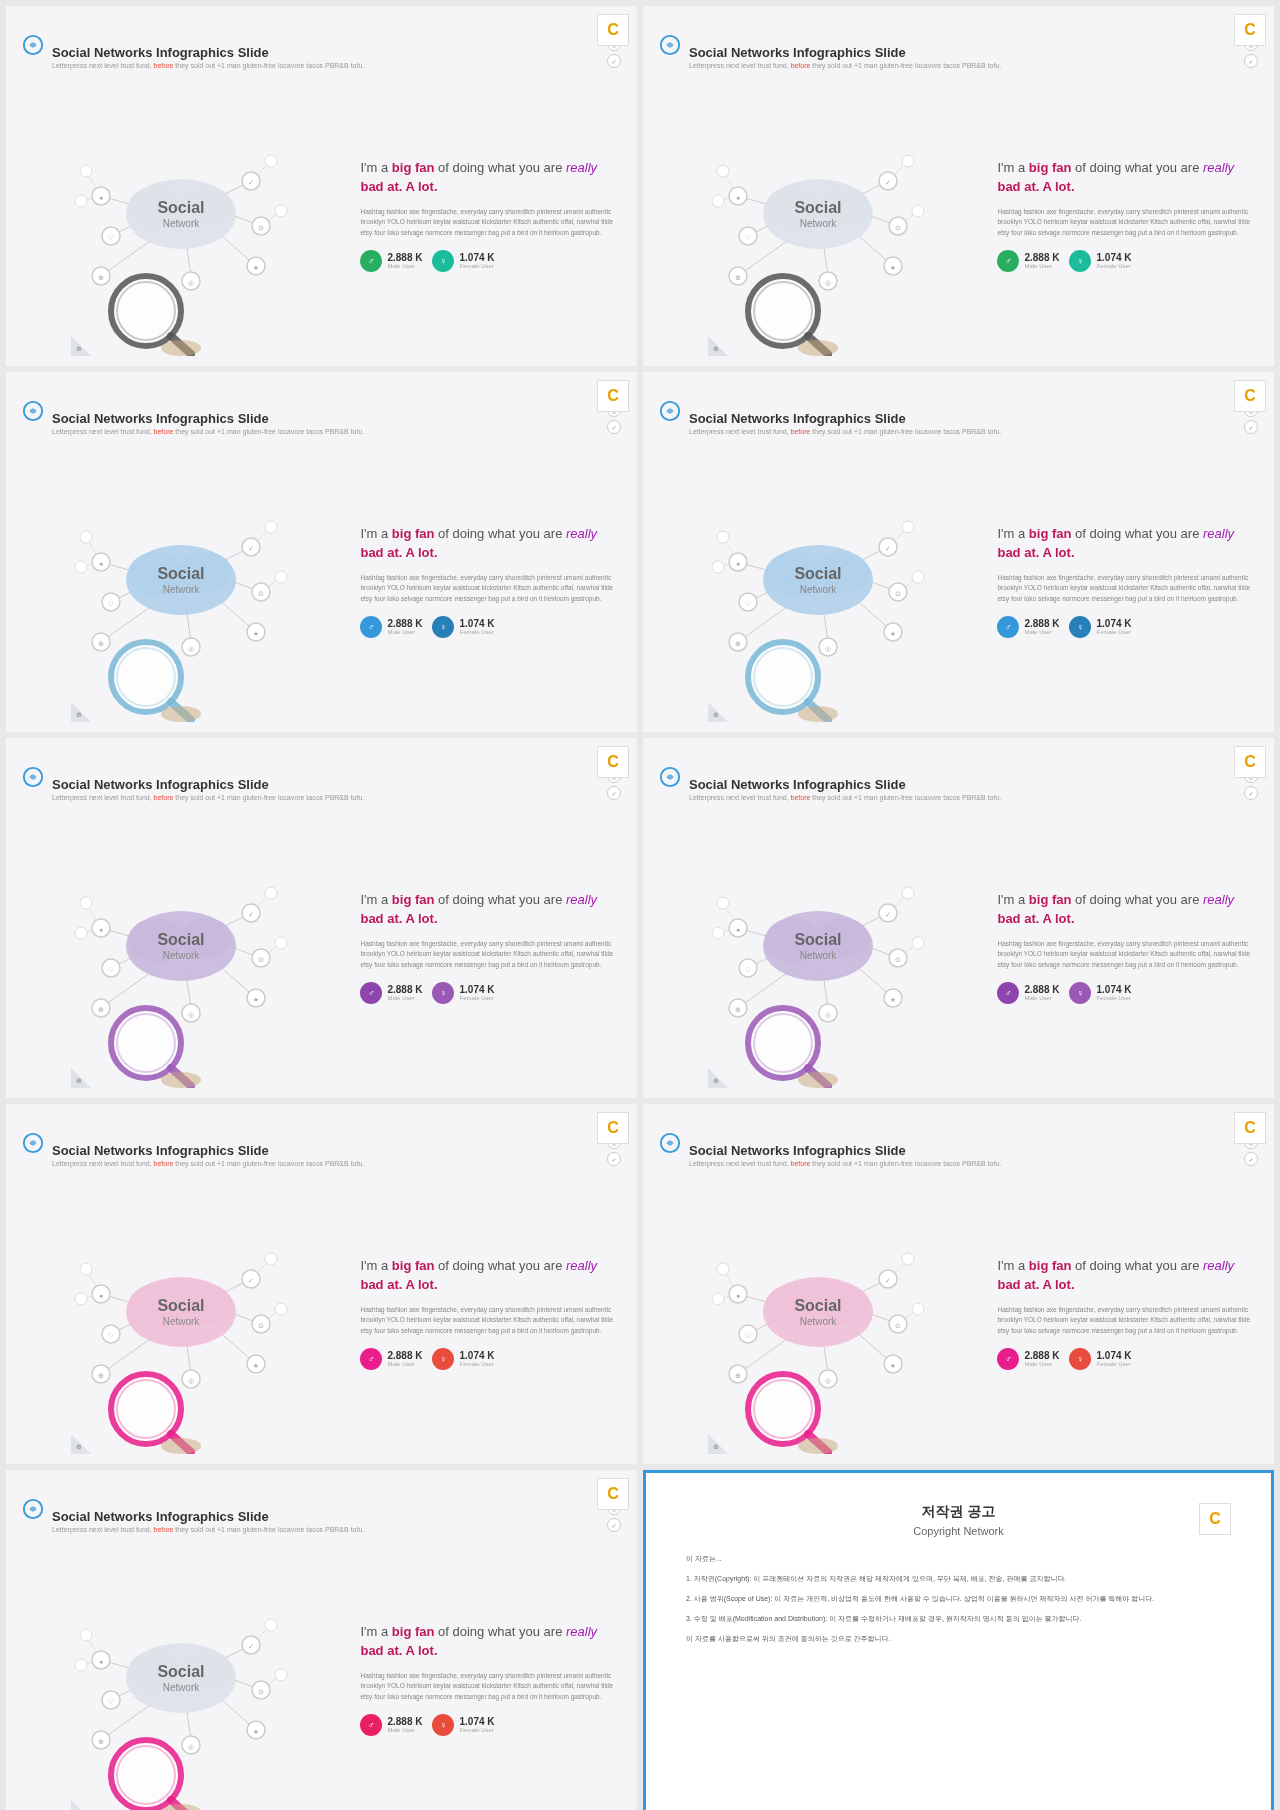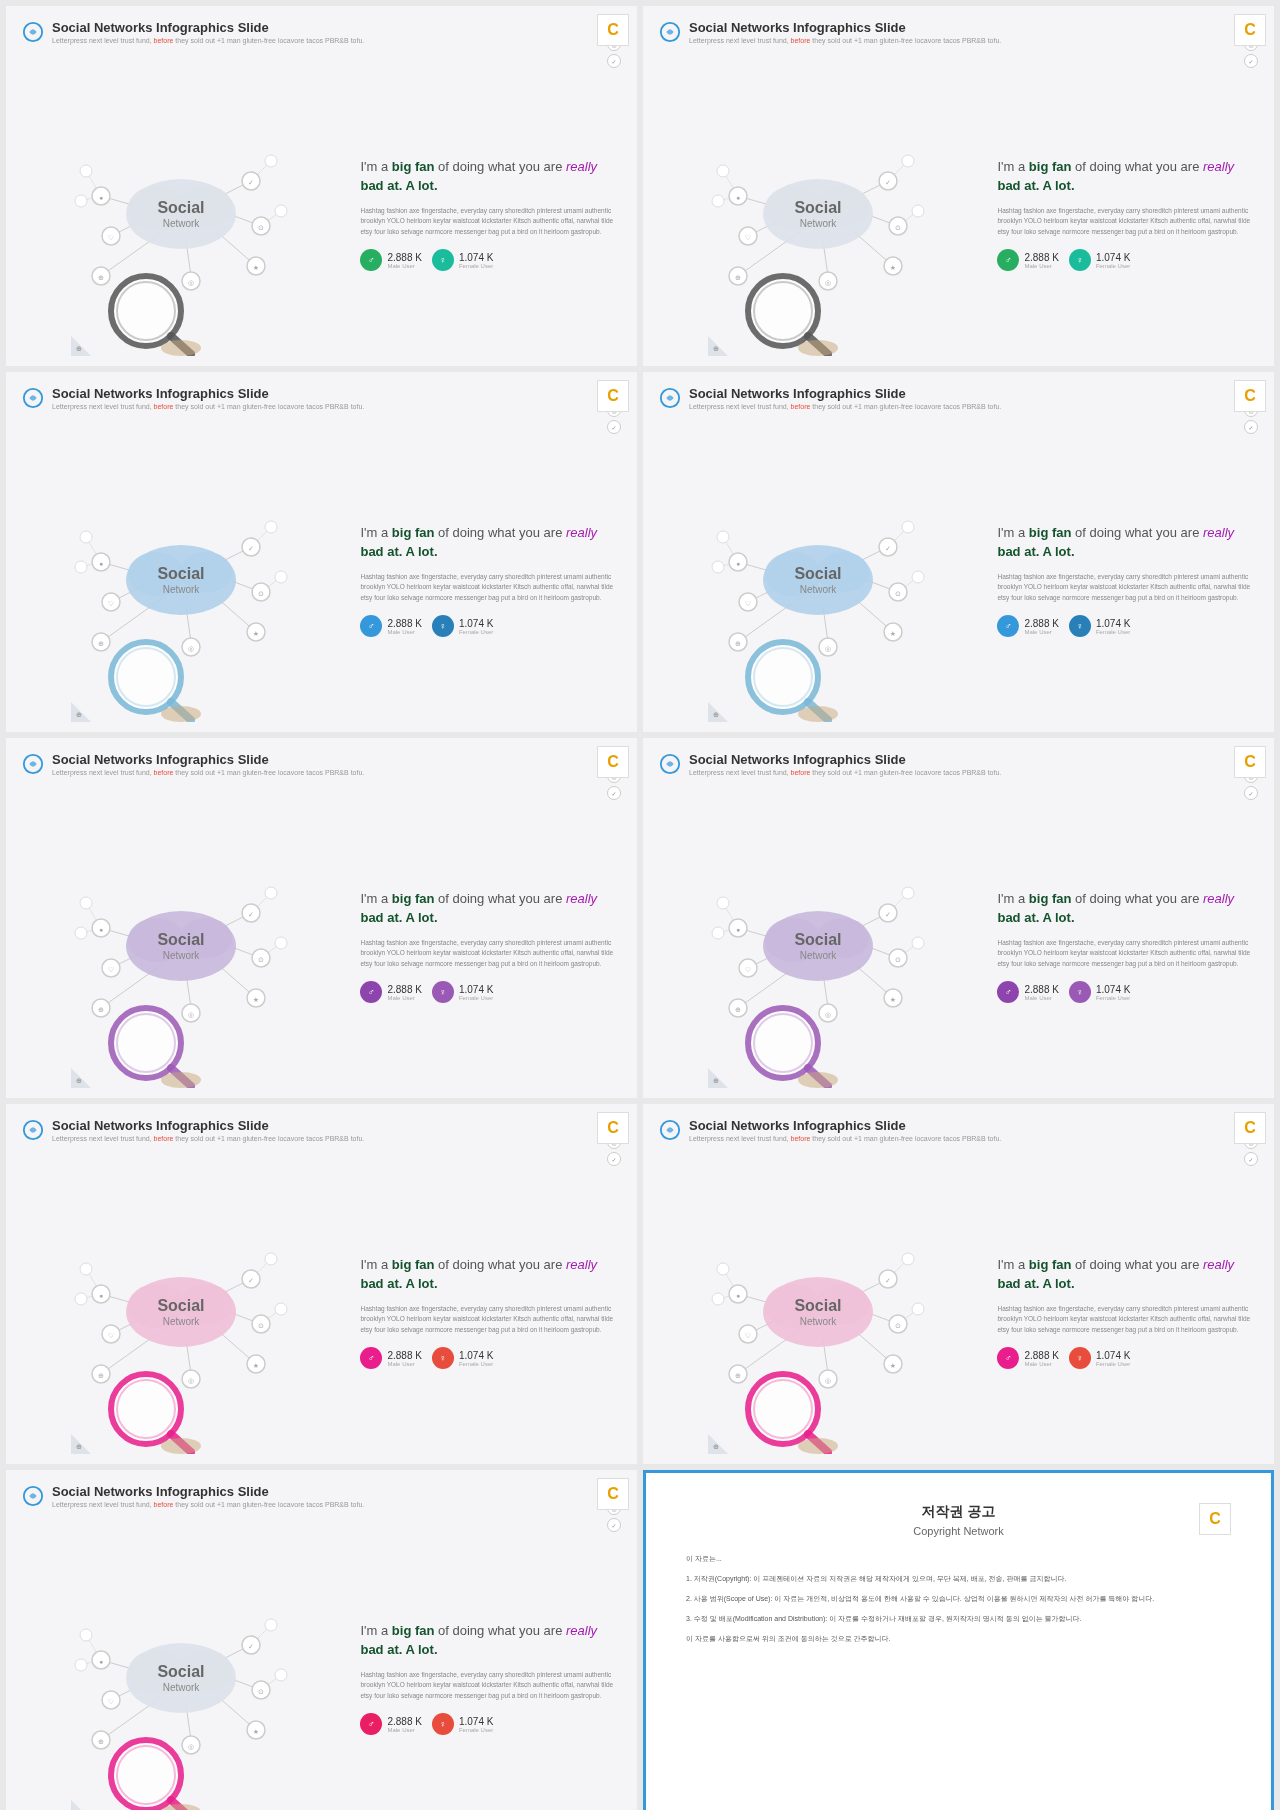--- a/index.html
+++ b/index.html
@@ -37,20 +37,21 @@
       align-items: center;
       gap: 8px;
     }
     .slide-logo {
       width: 22px;
       height: 22px;
     }
     .slide-title-text {
       display: flex;
       flex-direction: column;
+      margin-top: 25px;
     }
     .slide-title {
       font-size: 13px;
       font-weight: bold;
       color: #333;
       line-height: 1.2;
     }
     .slide-subtitle {
       font-size: 7px;
       color: #999;
@@ -97,21 +98,21 @@
       padding-left: 10px;
     }
     .tagline {
       font-size: 13px;
       color: #555;
       margin-bottom: 10px;
       line-height: 1.5;
     }
     .tagline strong {
       font-weight: bold;
-      color: #14532d;
+      color: #be185d;
     }
     .tagline em {
       font-style: italic;
       color: #a21caf;
     }
     .body-text {
       font-size: 6.5px;
       color: #888;
       line-height: 1.6;
       margin-bottom: 12px;
@@ -135,21 +136,21 @@
       justify-content: center;
       font-size: 9px;
       color: white;
     }
     .stat-text {
       display: flex;
       flex-direction: column;
     }
     .stat-number {
       font-size: 10px;
-      font-weight: normal;
+      font-weight: bold;
       color: #333;
     }
     .stat-label {
       font-size: 6px;
       color: #aaa;
     }
     .corner-logo {
       position: absolute;
       top: 8px;
       right: 8px;

